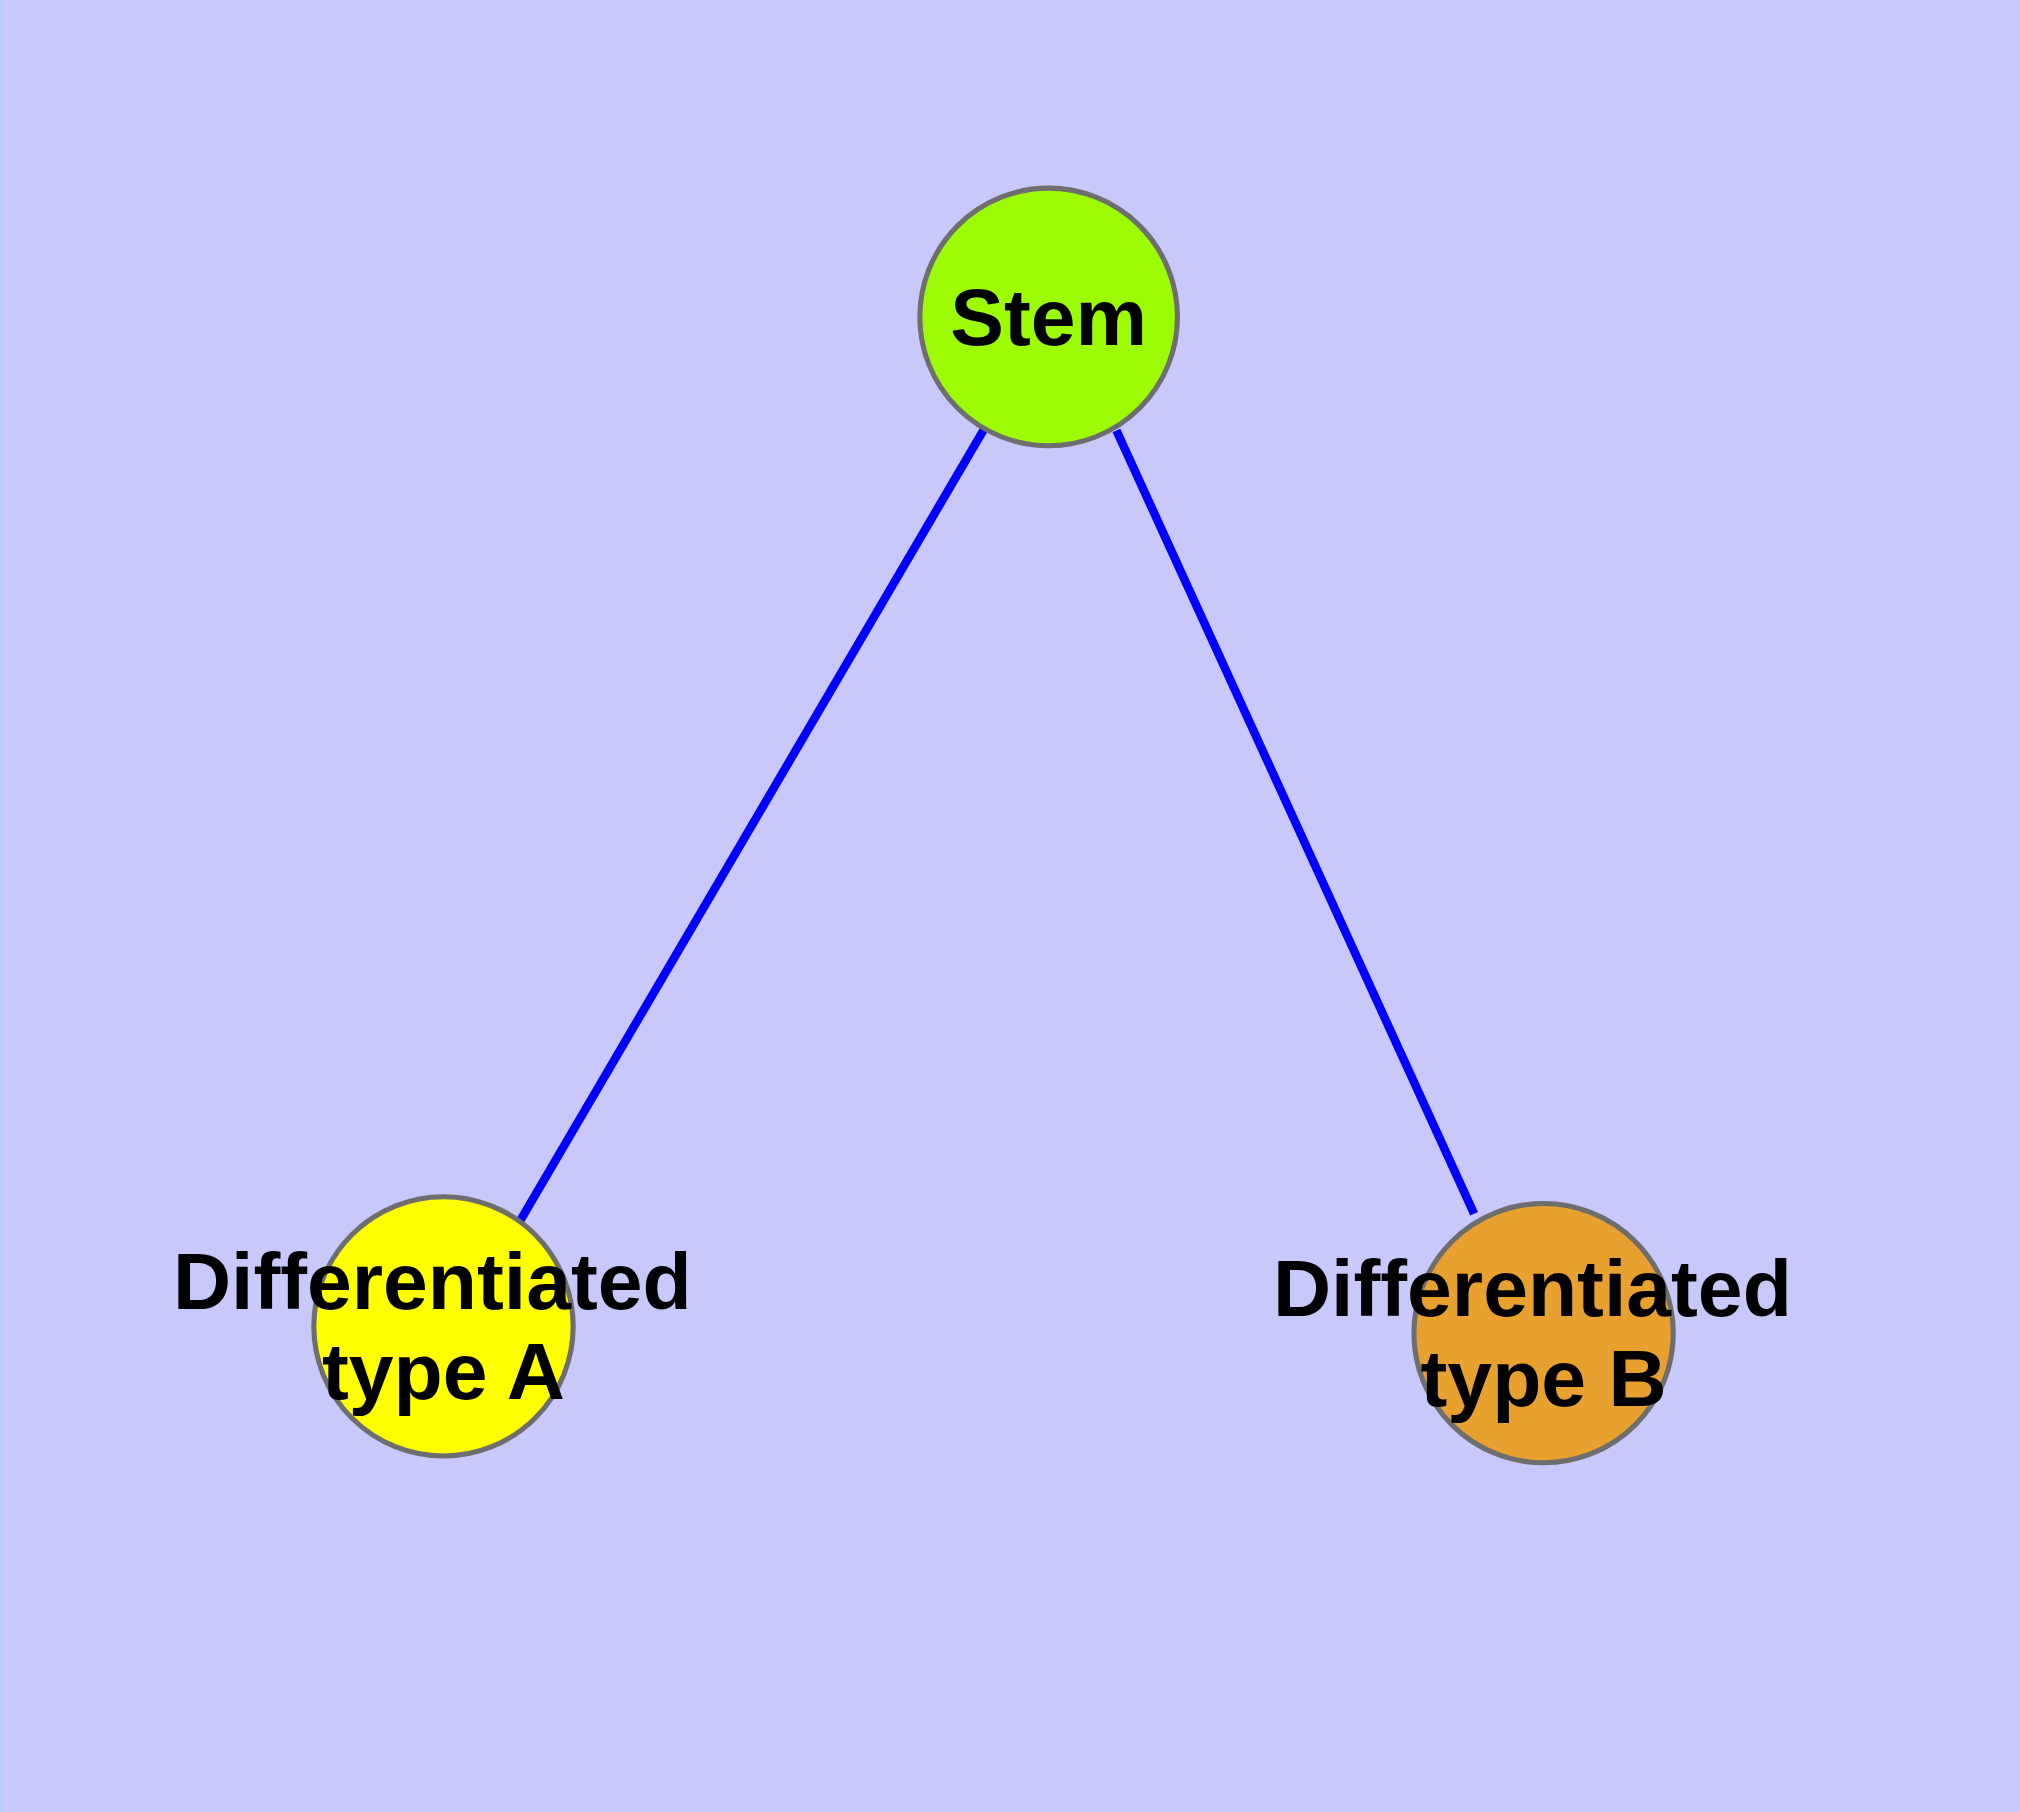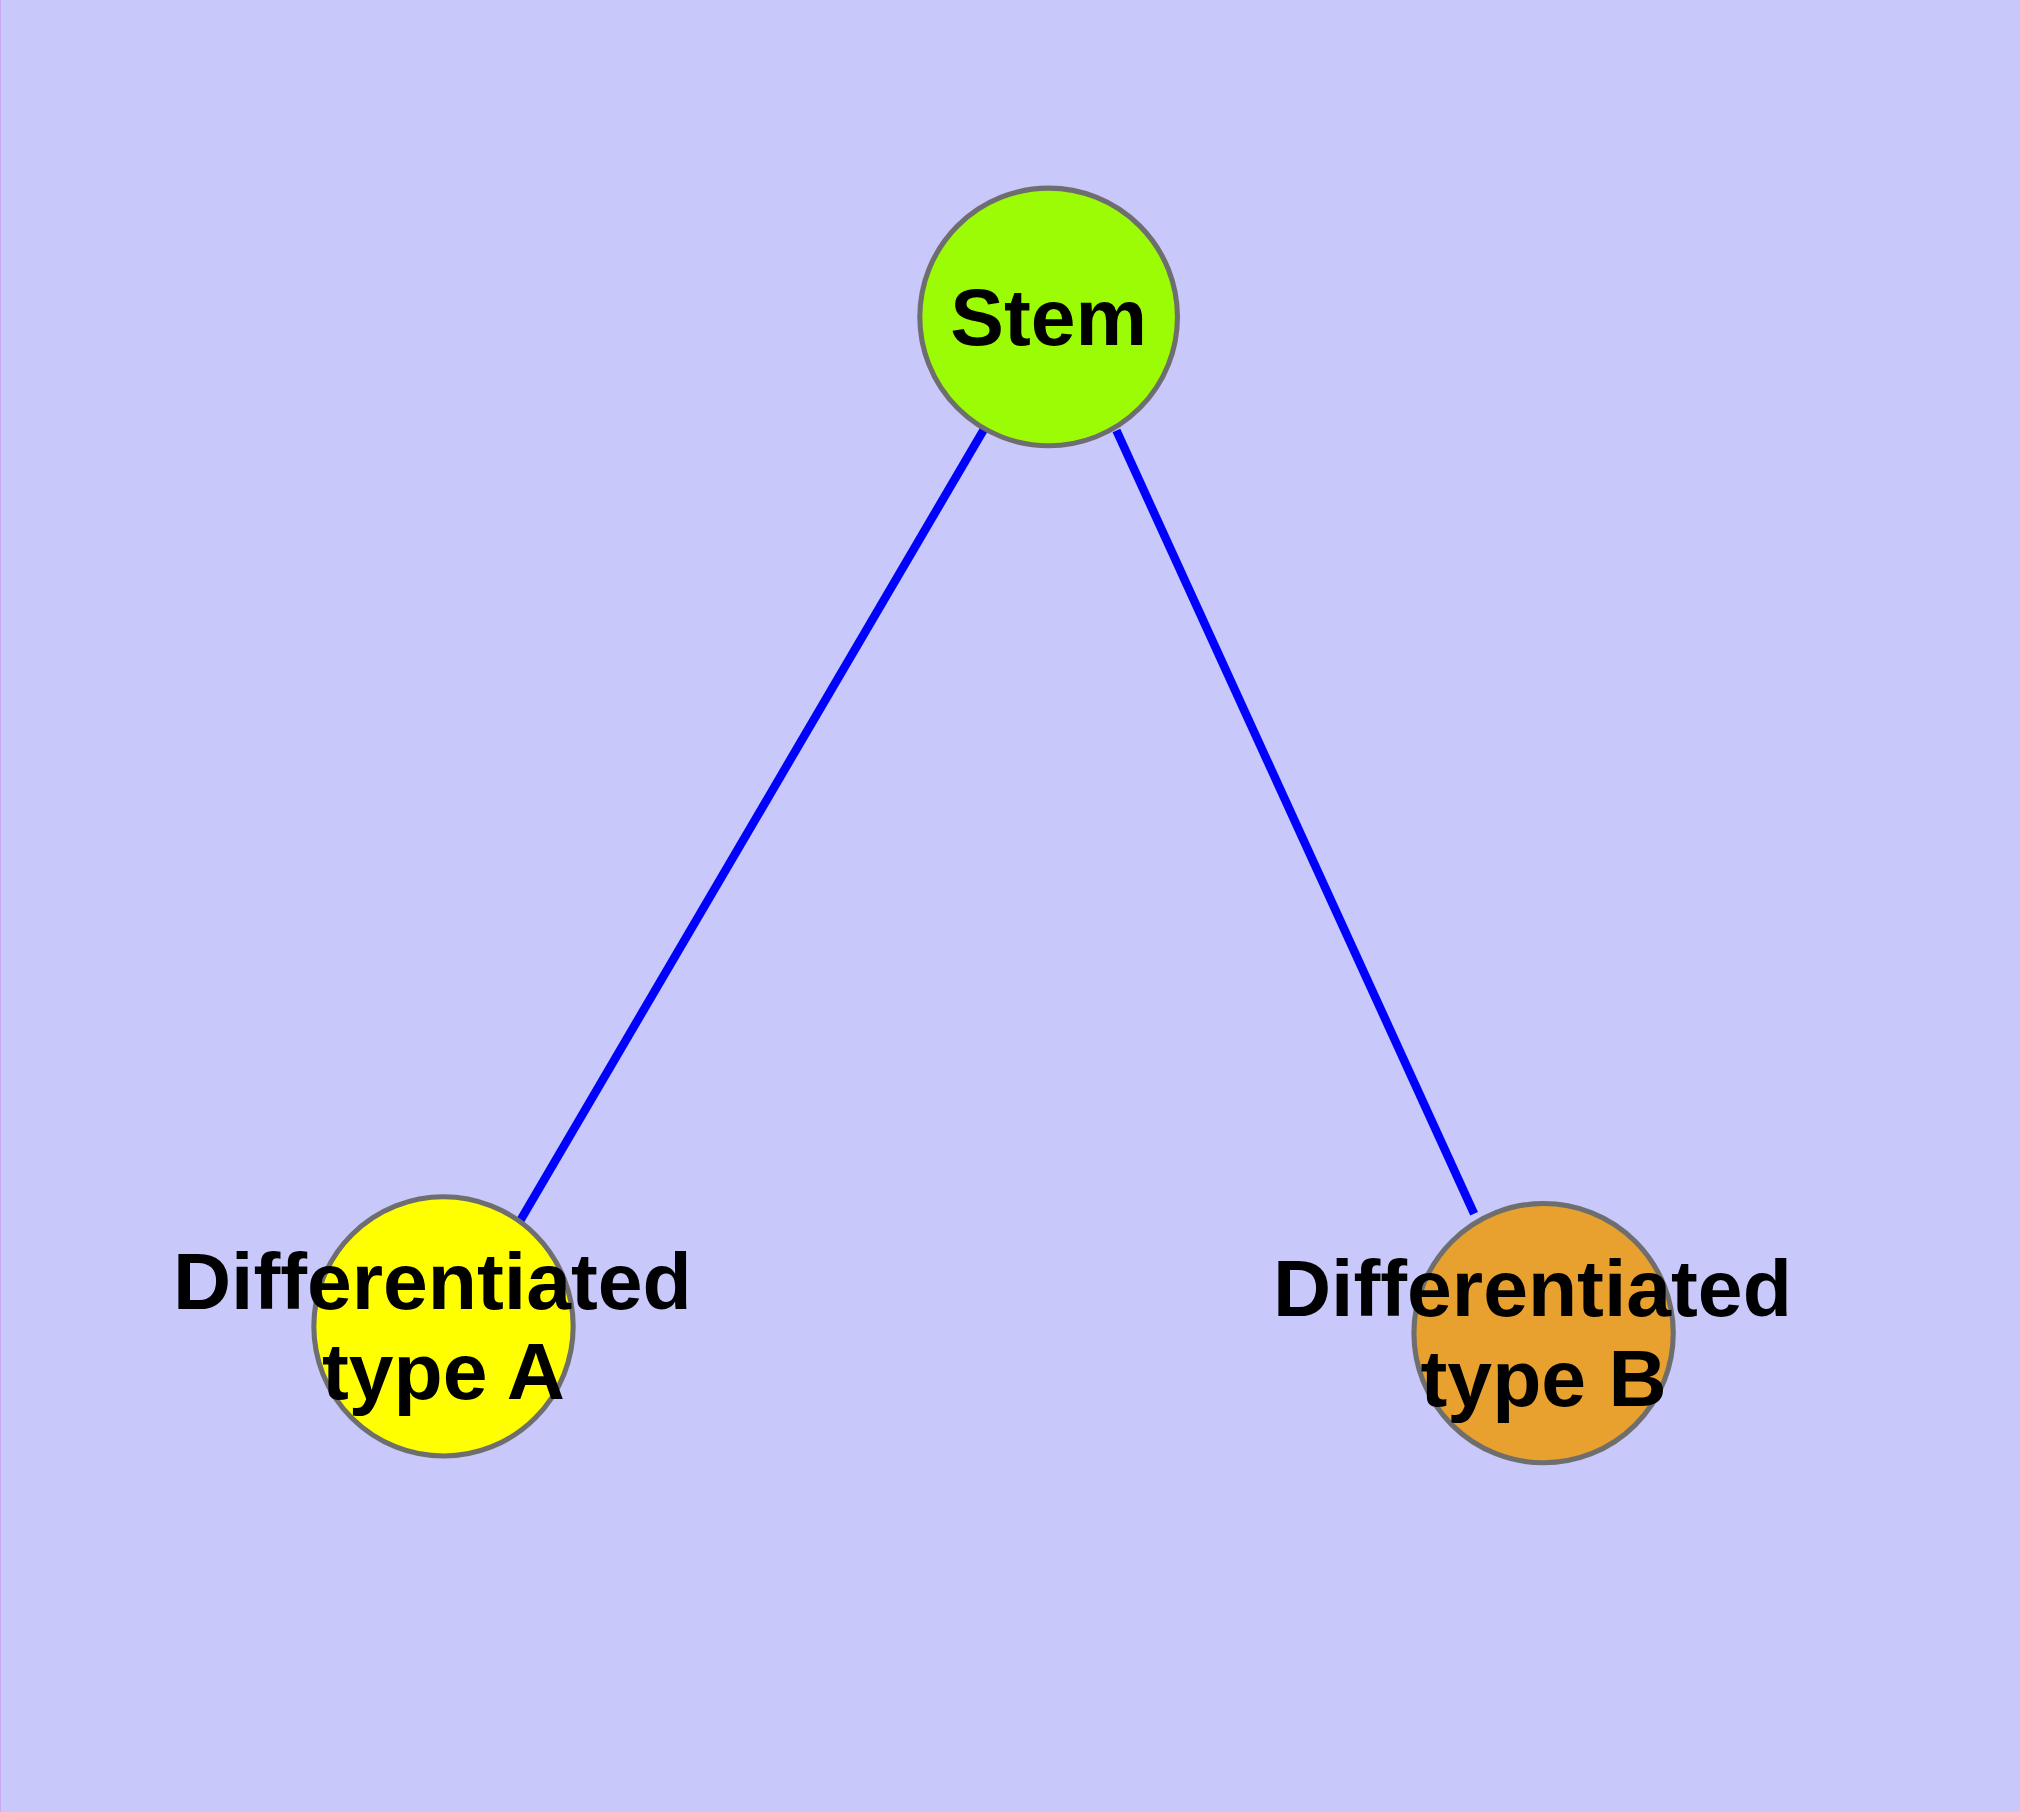--- a/index.html
+++ b/index.html
@@ -27,21 +27,21 @@
     font-family: "Liberation Sans", sans-serif;
     font-weight: bold;
     fill: #000000;
     text-anchor: middle;
     dominant-baseline: middle;
   }
 </style>
 </head>
 <body>
 
-<div id="canvas" style="background: #d946ef;">
+<div id="canvas" style="background: #5eead4;">
   <svg id="graph-svg" viewBox="0 0 2384 2138">
 
     <rect id="bg-rect" x="0" y="0" width="2384" height="2138" fill="#c8c8fa"></rect>
 
     <g id="edges-group">
       <line id="edge-0" x1="1161" y1="506" x2="613" y2="1441" stroke="#0000ff" stroke-width="10" stroke-linecap="butt"></line>
       <line id="edge-1" x1="1317" y1="508" x2="1739" y2="1432" stroke="#0000ff" stroke-width="10" stroke-linecap="butt"></line>
     </g>
 
     <g id="nodes-group">

